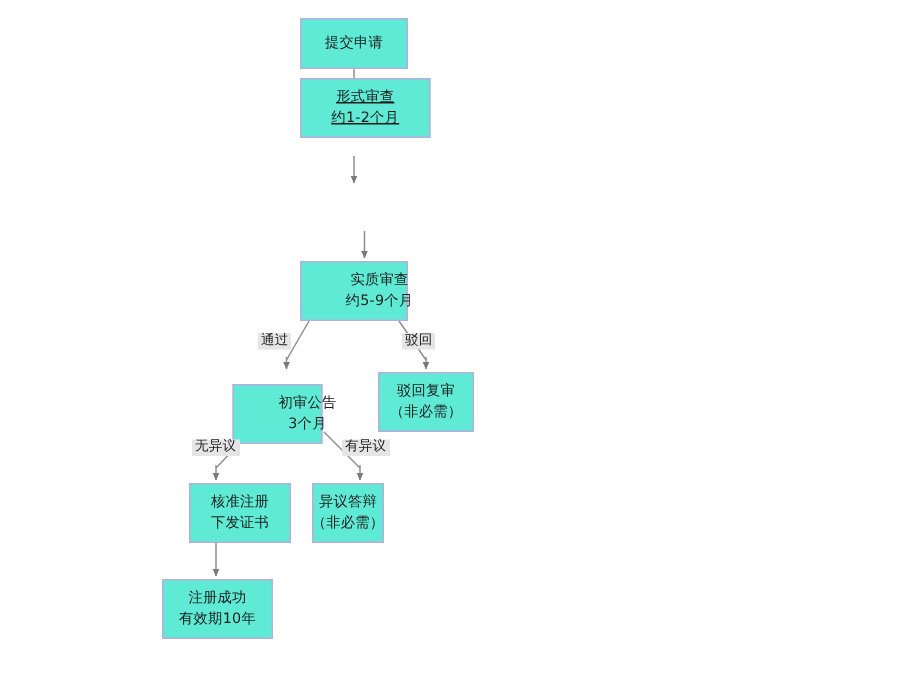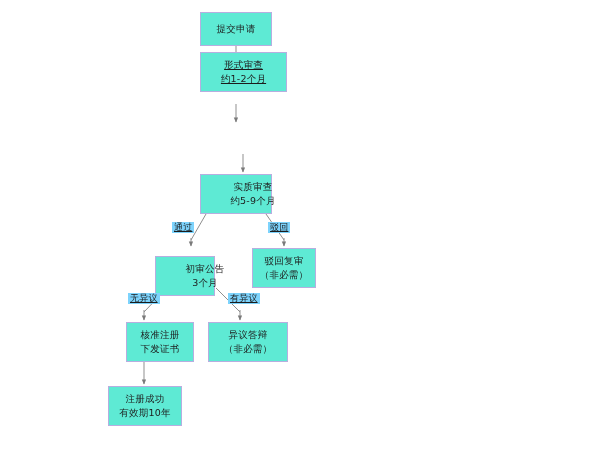--- a/index.html
+++ b/index.html
@@ -39,29 +39,28 @@
     line-height: 1.45;
     text-align: center;
     letter-spacing: 0.2px;
   }
   .node .line {
     display: block;
     white-space: nowrap;
   }
   .edge-label {
     position: absolute;
-    background: #7dd3fc;
+    background: #e5e5e5;
     color: #1c1c1c;
     font-size: 9px;
     line-height: 1;
     padding: 1px 2px;
     white-space: nowrap;
     text-align: center;
     letter-spacing: 0.2px;
-    text-decoration: underline;
   }
 </style>
 </head>
 <body>
 
 <div id="flow-canvas">
 
   <svg class="edges" viewBox="0 0 600 465" xmlns="http://www.w3.org/2000/svg">
     <defs>
       <marker id="arrow" markerWidth="6" markerHeight="6" refX="4.6" refY="2.2" orient="auto" markerUnits="userSpaceOnUse">
@@ -116,21 +115,21 @@
   <div class="node" style="left:252px; top:248px; width:64px; height:40px;">
     <span class="line">驳回复审</span>
     <span class="line">（非必需）</span>
   </div>
 
   <div class="node" style="left:110px; top:322px; width:68px; height:40px;margin-left:16px;">
     <span class="line">核准注册</span>
     <span class="line">下发证书</span>
   </div>
 
-  <div class="node" style="left:208px; top:322px; width:80px; height:40px;">
+  <div class="node" style="left:208px; top:322px; width:48px; height:40px;">
     <span class="line">异议答辩</span>
     <span class="line">（非必需）</span>
   </div>
 
   <div class="node" style="left:108px; top:386px; width:74px; height:40px;">
     <span class="line">注册成功</span>
     <span class="line">有效期10年</span>
   </div>
 
   <div class="edge-label" style="left:172px; top:222px;">通过</div>

